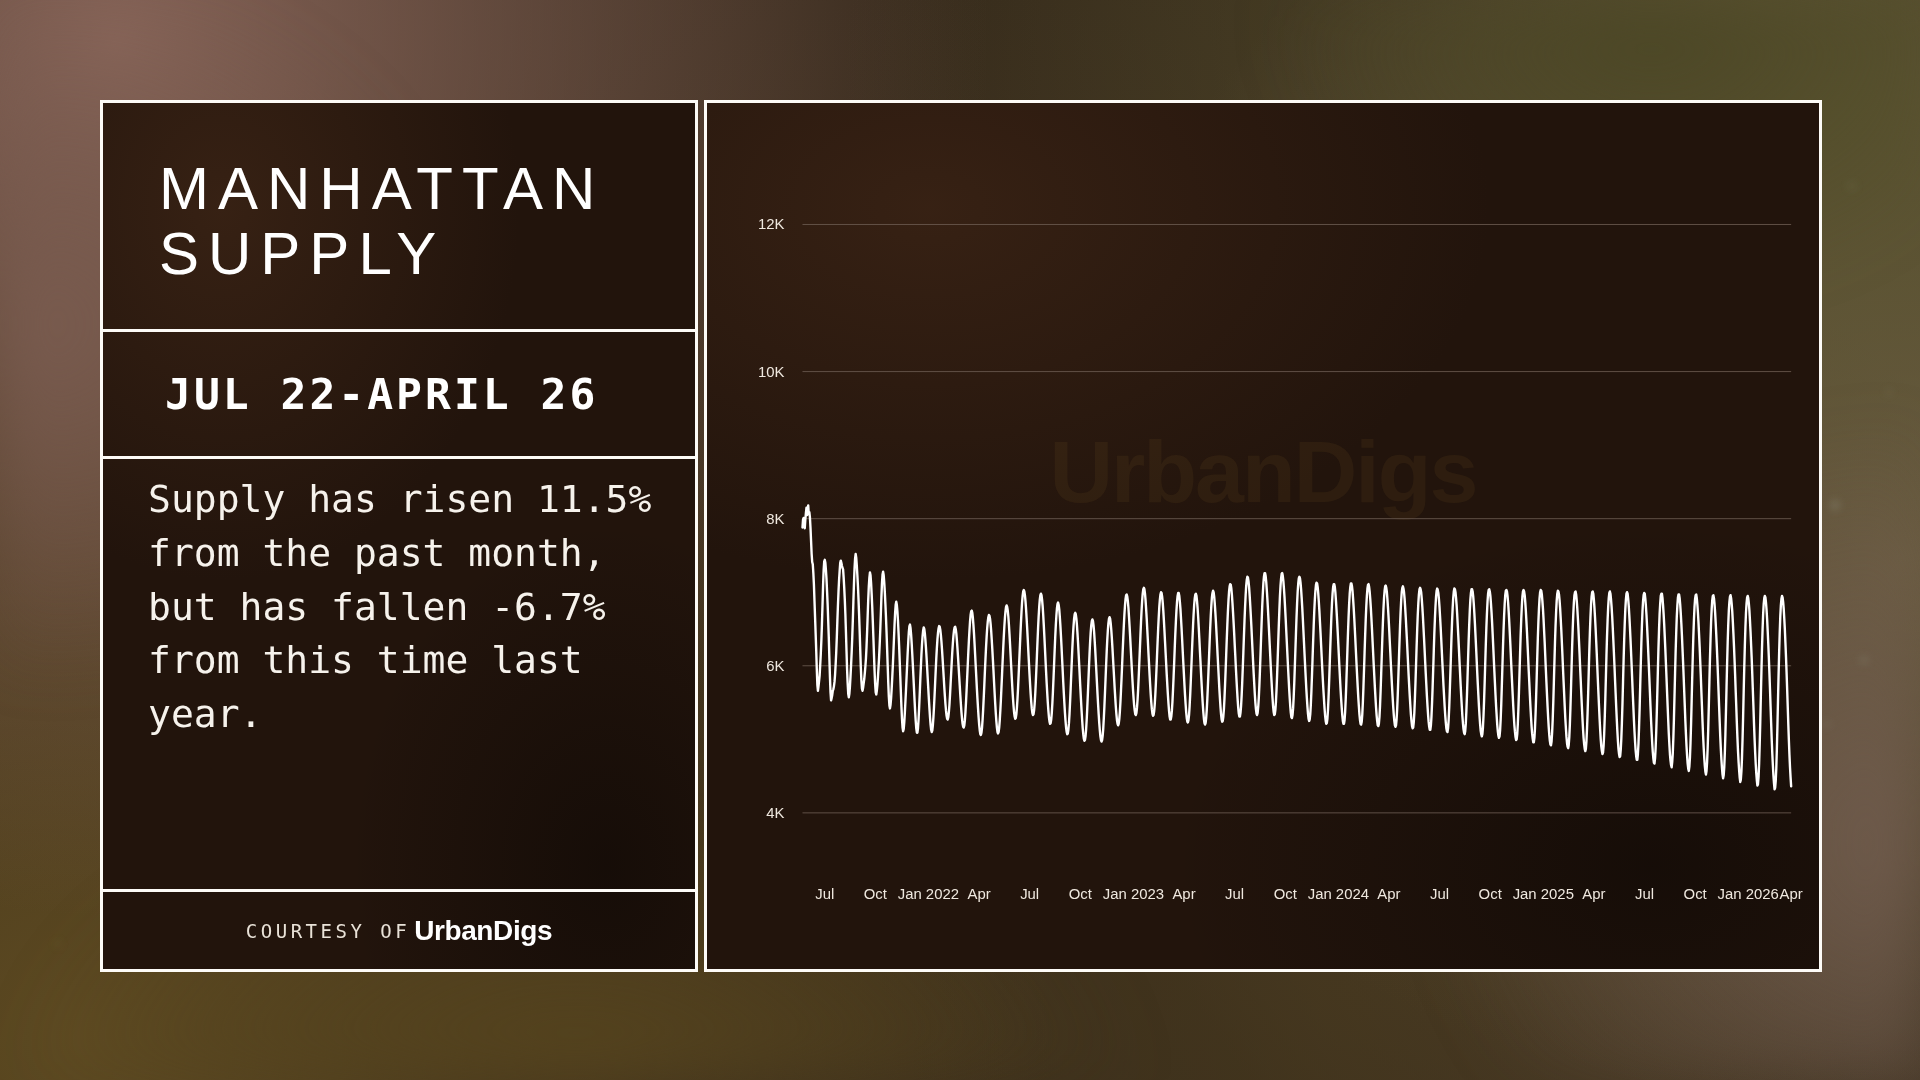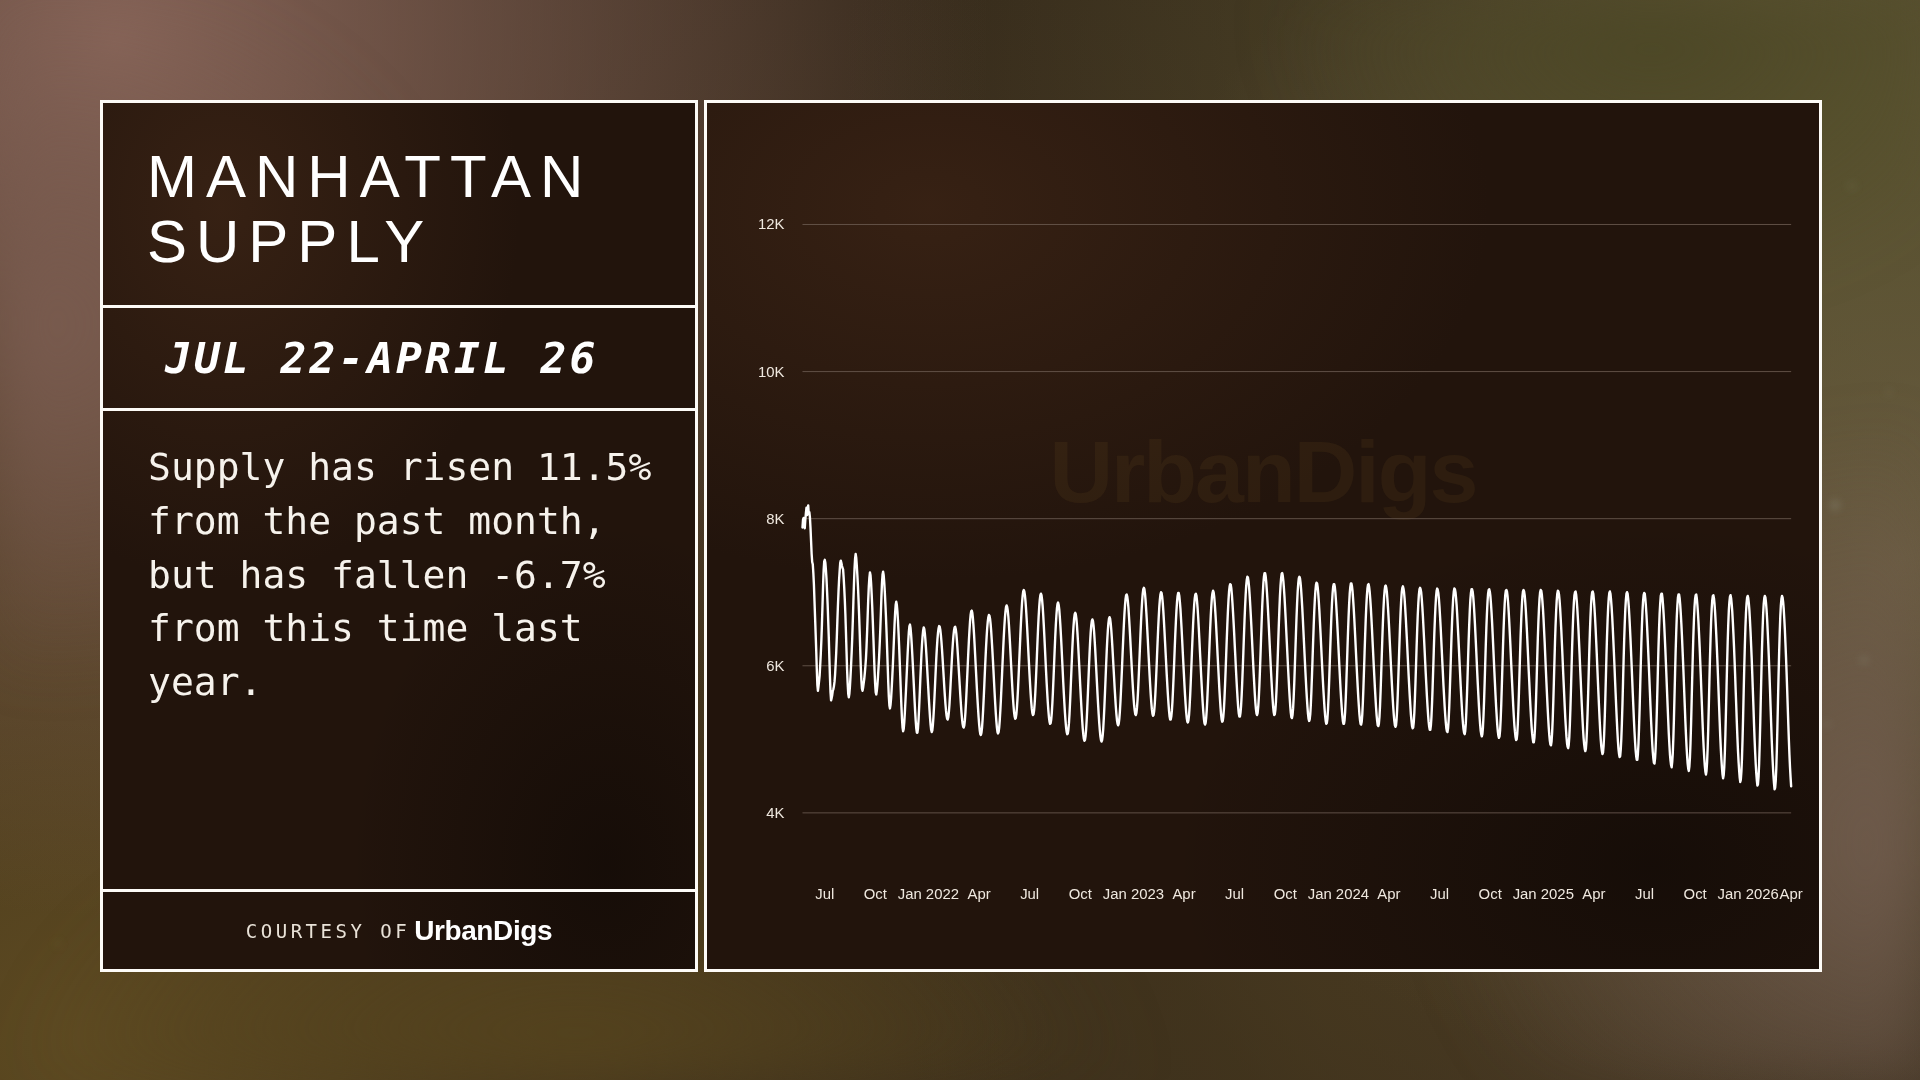--- a/index.html
+++ b/index.html
@@ -108,45 +108,44 @@
     display: flex;
     align-items: center;
   }
   .headline {
     font-family: "Liberation Sans", sans-serif;
     font-weight: 400;
     font-size: 60px;
     line-height: 1.08;
     letter-spacing: 9px;
     color: #ffffff;
-    margin: 0;
+    margin: 12px;
     text-transform: uppercase;
   }
 
   
   .date-cell {
     padding: 24px 28px 24px 62px;
     box-sizing: border-box;
-    height: 103px;
+    height: 127px;
     display: flex;
     align-items: center;
-    font-style: italic;
   }
   .date-range {
     font-family: "DejaVu Sans Mono", "Liberation Mono", monospace;
     font-weight: 700;
     font-size: 43px;
     letter-spacing: 3px;
     color: #ffffff;
     white-space: nowrap;
   }
 
   
   .body-cell {
-    padding: 30px 40px 24px 45px;
+    padding: 14px 40px 24px 45px;
     box-sizing: border-box;
     flex: 1 1 auto;
     display: flex;
     align-items: flex-start;
   }
   .body-text {
     font-family: "DejaVu Sans Mono", "Liberation Mono", monospace;
     font-weight: 400;
     font-size: 38px;
     line-height: 1.42;

